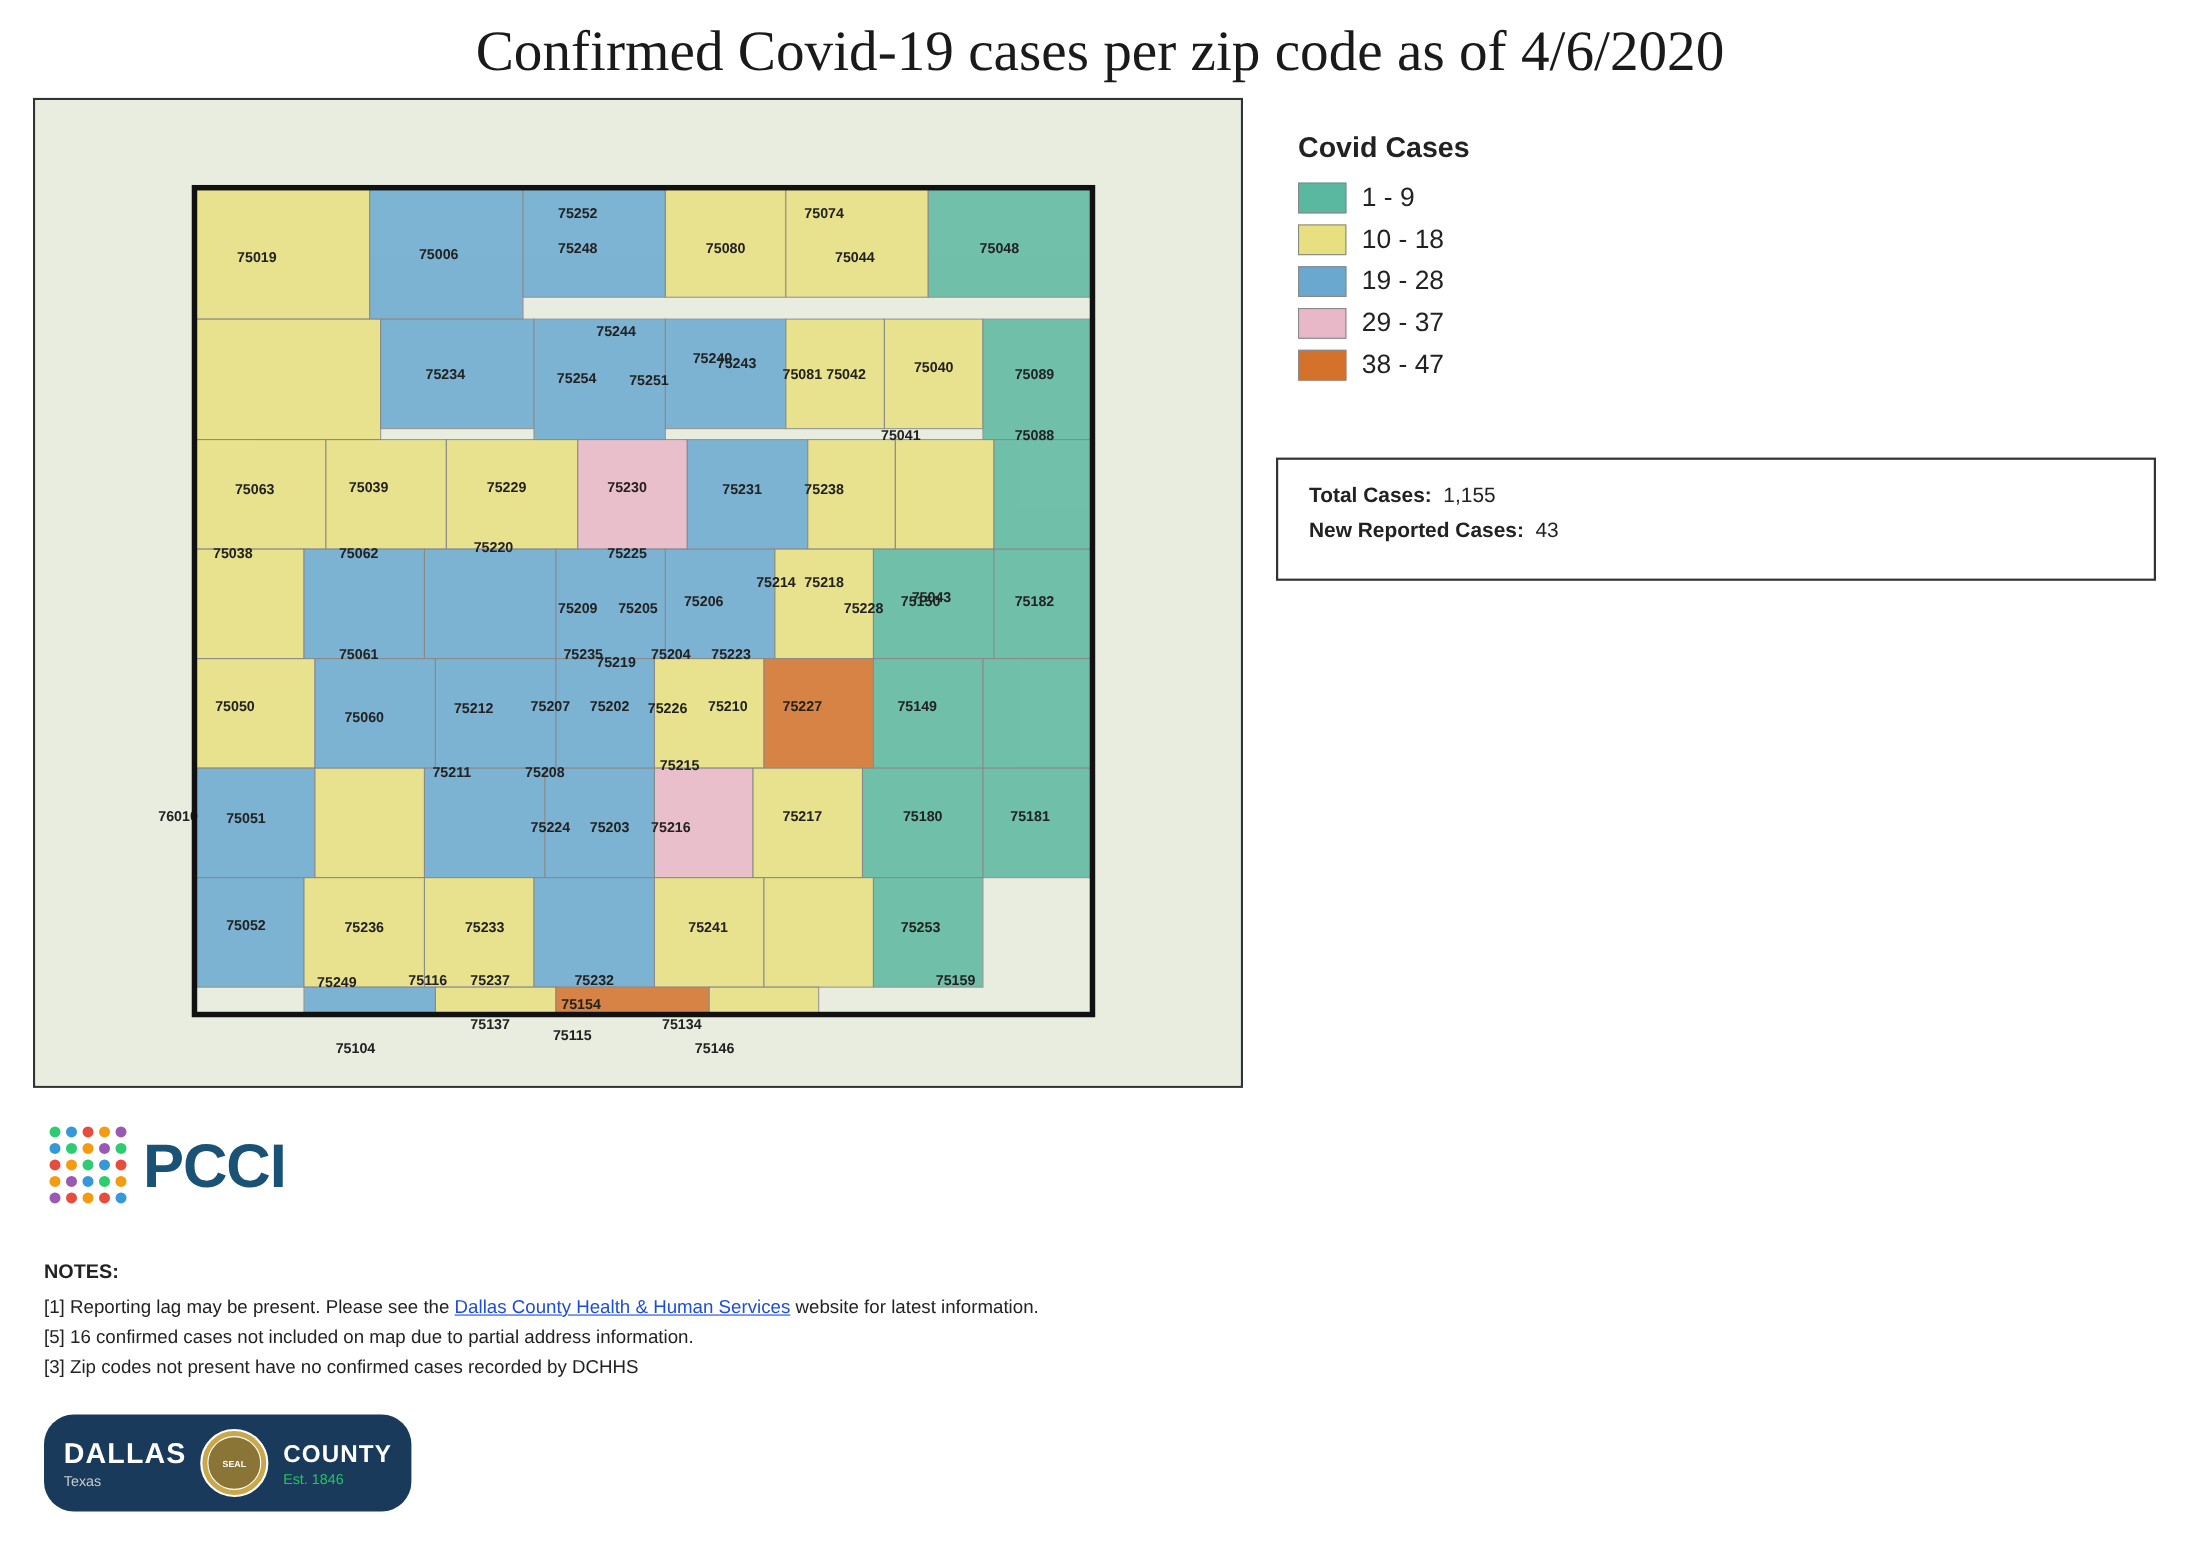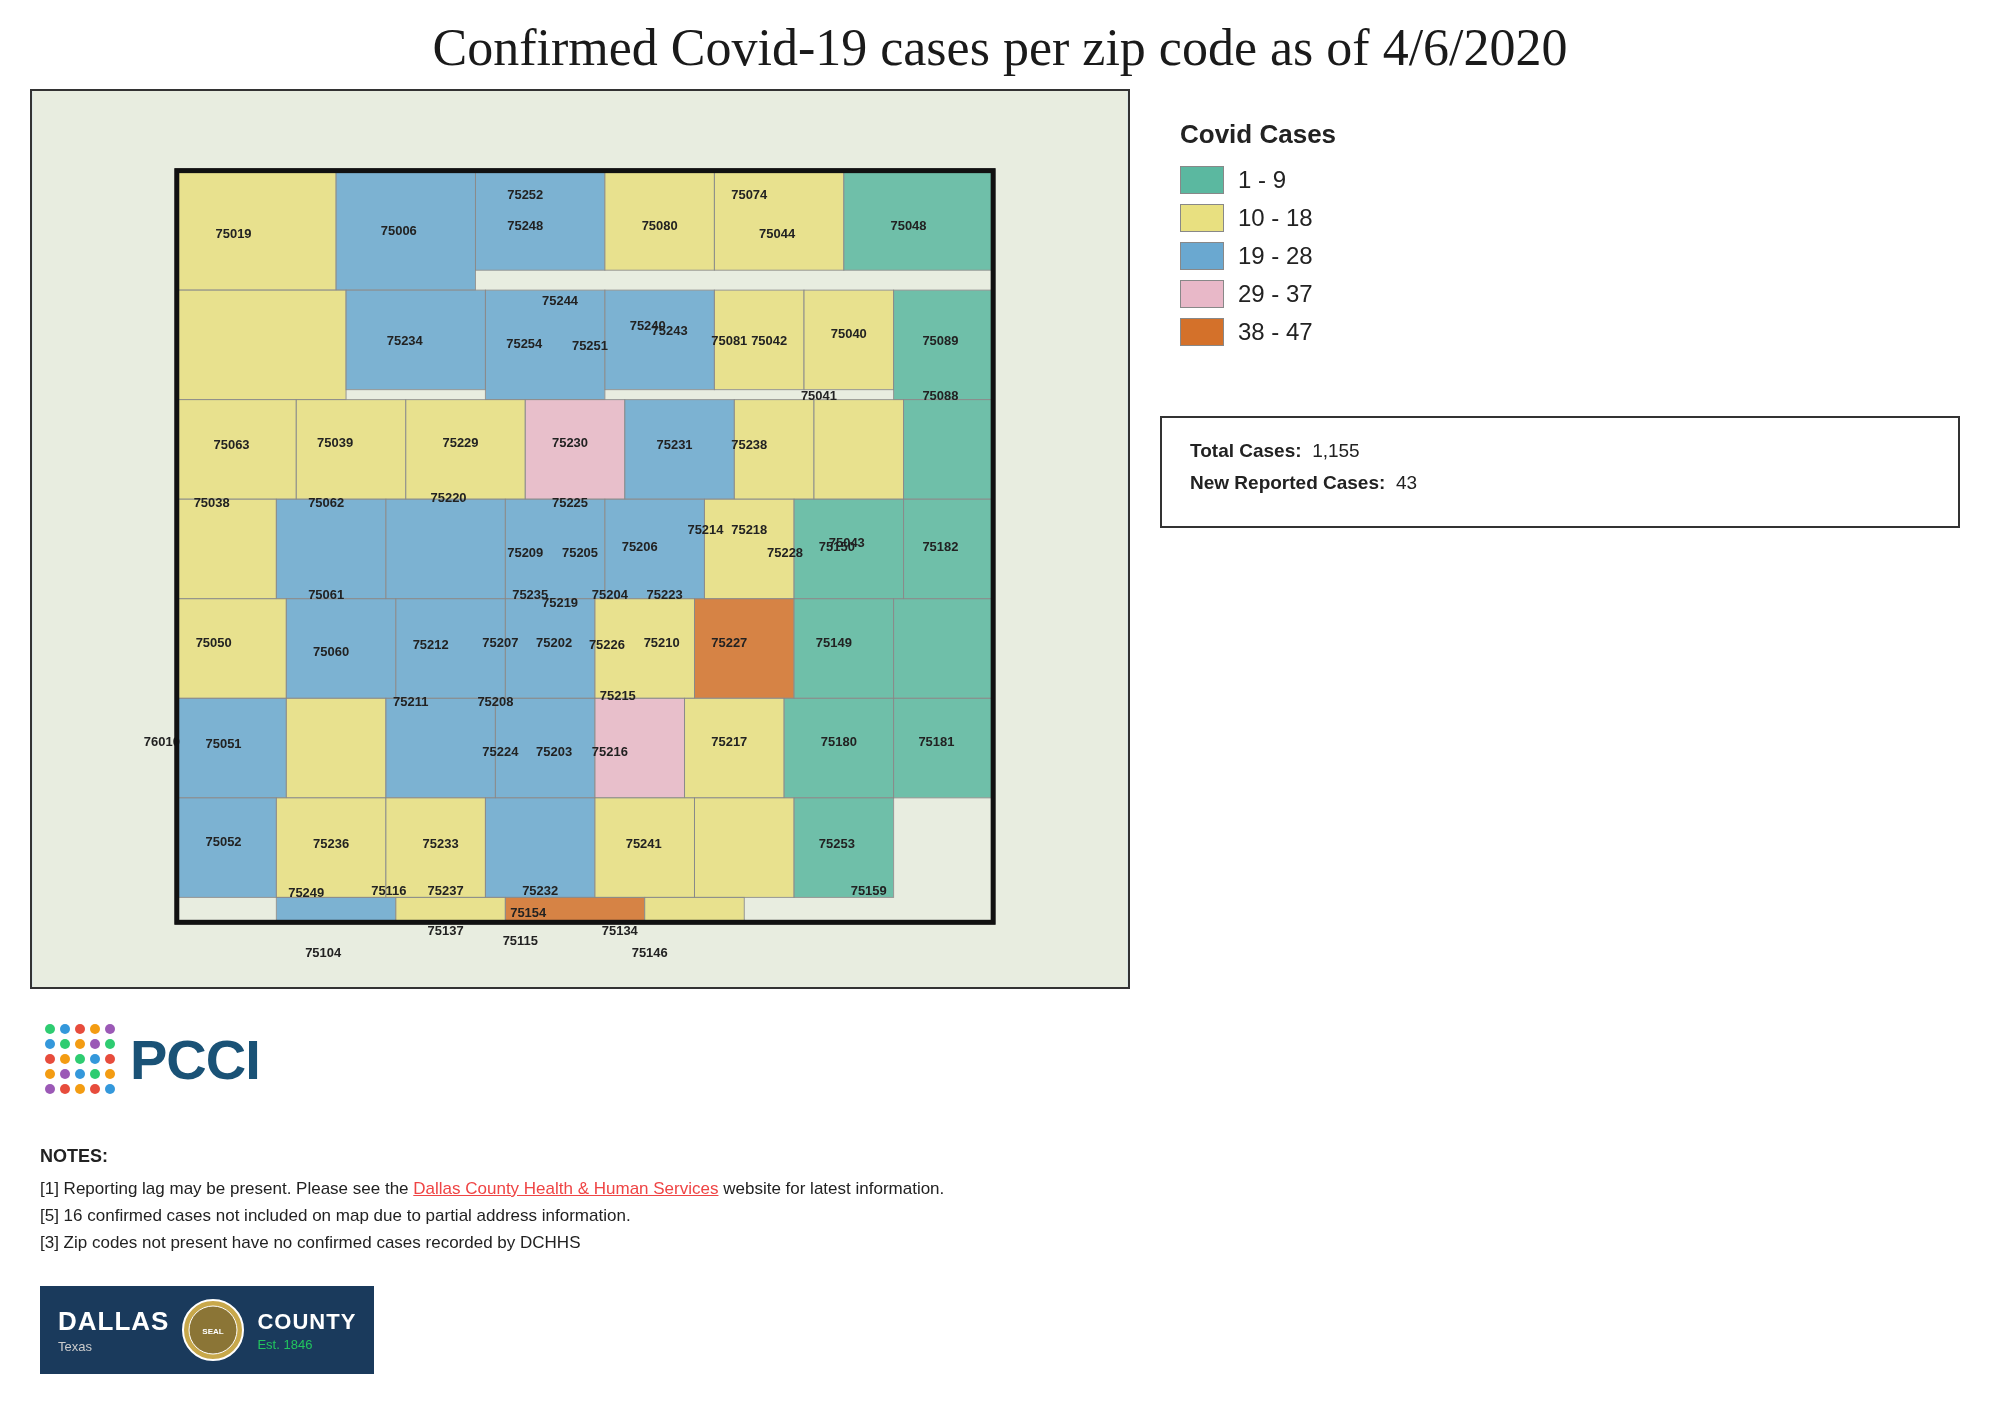--- a/index.html
+++ b/index.html
@@ -146,33 +146,34 @@
       margin-top: 13px;
     }
 
     .notes-title {
       font-weight: bold;
       font-size: 18px;
       margin-bottom: 4px;
     }
 
     .notes-link {
-      color: #ef4444;
+      color: #1d4ed8;
       text-decoration: underline;
     }
 
     .dallas-logo {
       display: flex;
       align-items: center;
       background: #1a3a5c;
       color: white;
       padding: 12px 18px;
       gap: 12px;
       flex-shrink: 0;
       min-width: 260px;
+      border-radius: 27px;
     }
 
     .dallas-logo-text {
       display: flex;
       flex-direction: column;
       gap: 2px;
     }
 
     .dallas-main {
       font-size: 26px;

